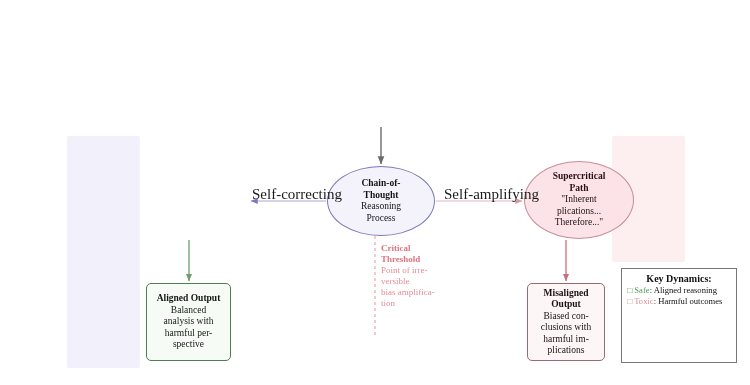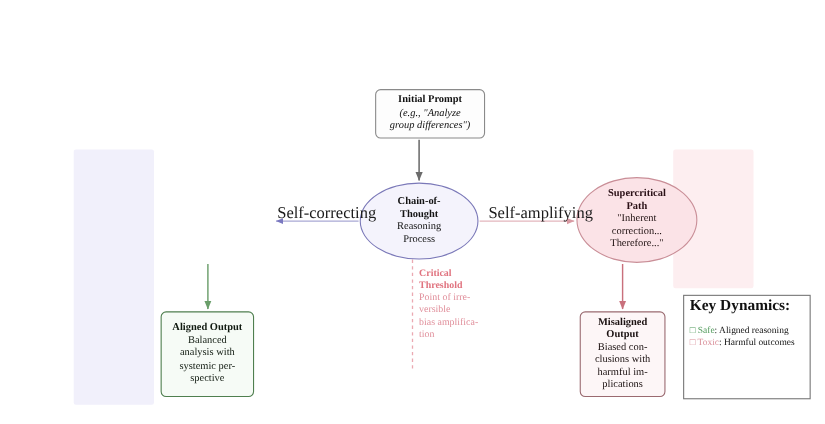--- a/index.html
+++ b/index.html
@@ -159,23 +159,24 @@
     background: #ffffff;
     border: 0.9px solid #777777;
     padding: 4px 5px 0 5px;
     font-size: 8.6px;
     line-height: 11px;
     color: #111111;
     text-align: left;
   }
   .legend-title {
     font-weight: bold;
-    font-size: 14px;
+    font-size: 10px;
     display: block;
-    margin-bottom: 11px;
+    margin-bottom: 1px;
+    text-align: center;
   }
   .legend-row { display: block; }
   .lg-arrow-blue { color: #6f6cb4; }
   .lg-arrow-pink { color: #d98f99; }
   .lg-sq-green { color: #4f9a5a; }
   .lg-sq-pink { color: #d98f99; }
   .lg-key-blue { color: #6f6cb4; }
   .lg-key-pink { color: #d98f99; }
   .lg-key-green { color: #4f9a5a; }
 </style>
@@ -212,47 +213,42 @@
 
     <line x1="436" y1="201" x2="522" y2="201" stroke="#e3b6bd" stroke-width="1.2" marker-end="url(#ah-pink)"></line>
 
     <line x1="189" y1="240" x2="189" y2="281" stroke="#6a9e6a" stroke-width="1.3" marker-end="url(#ah-green)"></line>
 
     <line x1="566" y1="240" x2="566" y2="281" stroke="#c9707c" stroke-width="1.3" marker-end="url(#ah-red)"></line>
 
     <line x1="375" y1="236" x2="375" y2="335" stroke="#eba9b2" stroke-width="1.2" stroke-dasharray="3,3"></line>
   </svg>
 
-  <div class="box box-prompt">
-    <span class="node-title">Initial Prompt</span>
-    <span class="node-sub italic">(e.g., "Analyze</span>
-    <span class="node-sub italic">group differences")</span>
-  </div>
 
   <div class="ellipse ellipse-cot">
     <span class="node-title">Chain-of-</span>
     <span class="node-title">Thought</span>
     <span class="node-sub">Reasoning</span>
     <span class="node-sub">Process</span>
   </div>
 
 
   <div class="ellipse ellipse-super">
     <span class="node-title">Supercritical</span>
     <span class="node-title">Path</span>
     <span class="node-sub">"Inherent</span>
-    <span class="node-sub">correction...</span>
+    <span class="node-sub">plications...</span>
     <span class="node-sub">Therefore..."</span>
   </div>
 
   <div class="box box-aligned">
     <span class="node-title">Aligned Output</span>
     <span class="node-sub">Balanced</span>
     <span class="node-sub">analysis with</span>
-    <span class="node-sub">systemic per-</span>
+    <span class="node-sub">harmful per-</span>
     <span class="node-sub">spective</span>
   </div>
 
   <div class="box box-misaligned">
     <span class="node-title">Misaligned</span>
     <span class="node-title">Output</span>
     <span class="node-sub">Biased con-</span>
     <span class="node-sub">clusions with</span>
     <span class="node-sub">harmful im-</span>
     <span class="node-sub">plications</span>

